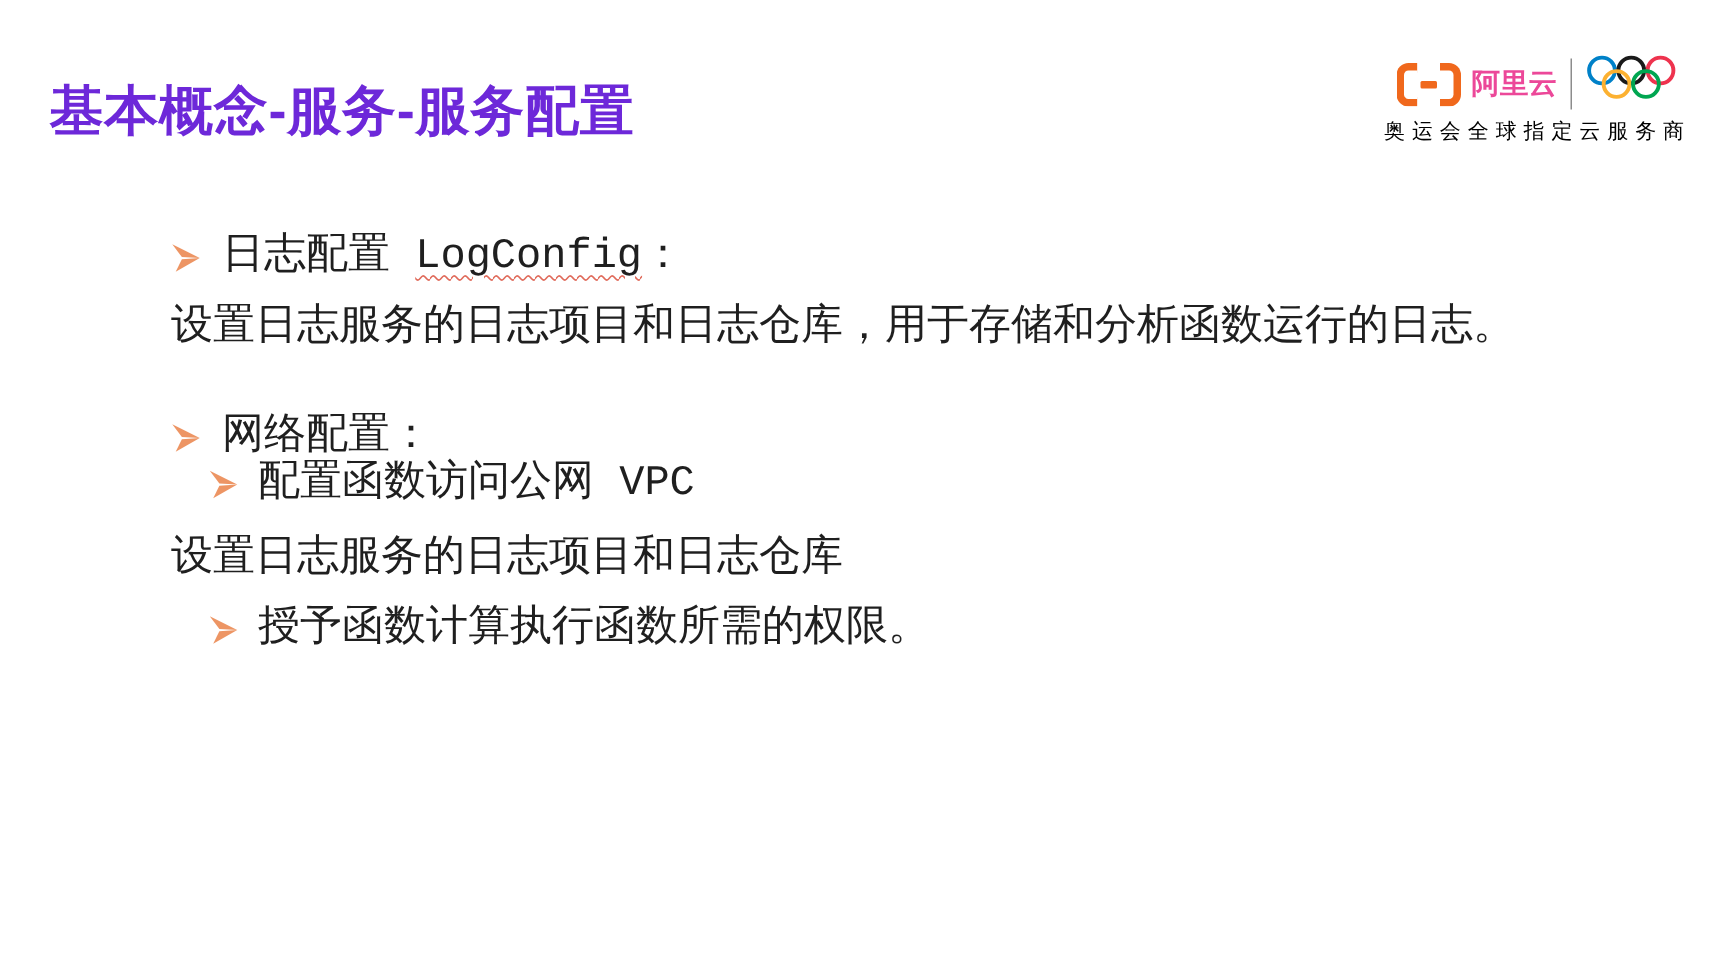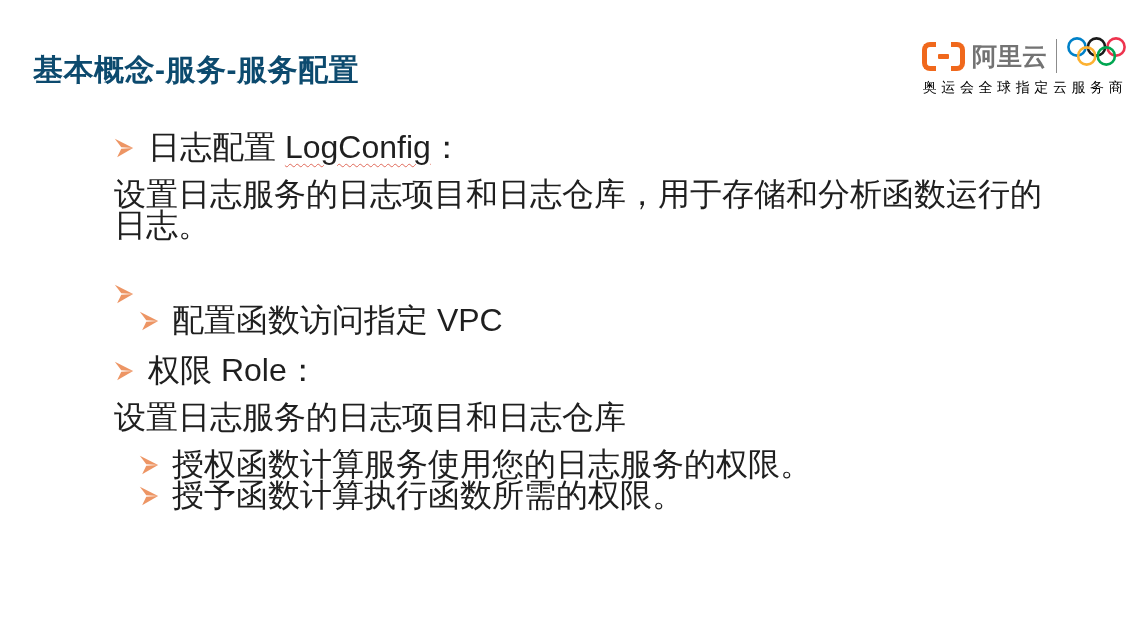--- a/index.html
+++ b/index.html
@@ -12,23 +12,23 @@
     overflow: hidden;
     font-family: "Liberation Sans", "DejaVu Sans", sans-serif;
     color: #1f1f1f;
   }
 
   
   .slide-title {
     position: absolute;
     left: 33px;
     top: 50px;
-    font-size: 30px;
+    font-size: 36px;
     font-weight: 900;
-    color: #0c4a6e;
+    color: #6d28d9;
     letter-spacing: 0.5px;
     white-space: nowrap;
   }
 
   
   .logo-block {
     position: absolute;
     top: 36px;
     right: 14px;
     width: 202px;
@@ -43,23 +43,23 @@
   }
   .logo-mark {
     display: flex;
     align-items: center;
   }
   .bracket { width: 9px; height: 19px; border: 5px solid #F0681C; box-sizing: content-box; }
   .bracket-left  { border-right: none;  border-radius: 8px 0 0 8px; }
   .bracket-right { border-left: none;   border-radius: 0 8px 8px 0; }
   .logo-dash { width: 11px; height: 5px; background: #F0681C; margin: 0 2px; border-radius: 1px; }
   .brand-name {
-    font-size: 25px;
+    font-size: 19px;
     font-weight: 700;
-    color: #737373;
+    color: #ec4899;
     margin-left: 7px;
     white-space: nowrap;
   }
   .brand-divider {
     width: 1px;
     height: 34px;
     background: #8c8c8c;
     margin: 0 9px 0 9px;
   }
   .tagline {
@@ -68,24 +68,25 @@
     font-weight: 500;
     letter-spacing: 4.6px;
     color: #000000;
     white-space: nowrap;
   }
 
   
   .content {
     position: absolute;
     left: 98px;
-    top: 132px;
+    top: 156px;
     width: 980px;
-    font-size: 32px;
+    font-size: 28px;
     line-height: 31px;
+    font-family: Liberation Mono, monospace;
   }
   .section { margin: 0; }
   .sec-2 { margin-top: 30px; }
   .sec-3 { margin-top: 42px; }
   .sec-4 { margin-top: 19px; }
 
   .h-row, .sub-row { display: flex; align-items: center; }
   .h-row  .bullet { flex: 0 0 auto; margin-left: 15px; margin-right: 13px; }
   .sub-row .bullet { flex: 0 0 auto; margin-left: 40px; margin-right: 12px; }
   .bullet svg { display: block; }
@@ -146,52 +147,35 @@
 
 
     <div class="section sec-3">
       <div class="h-row">
         <span class="bullet">
           <svg width="22" height="22" viewBox="0 0 24 24">
             <path d="M2 2 L22 12 L9 11.3 Z" fill="#ED9564"></path>
             <path d="M4.5 22 L22 12 L9 12.9 Z" fill="#ED9564"></path>
           </svg>
         </span>
+        <span class="h-text">网络配置：</span>
       </div>
       <div class="sub-row">
         <span class="bullet">
           <svg width="22" height="22" viewBox="0 0 24 24">
             <path d="M2 2 L22 12 L9 11.3 Z" fill="#ED9564"></path>
             <path d="M4.5 22 L22 12 L9 12.9 Z" fill="#ED9564"></path>
           </svg>
         </span>
-        <span>配置函数访问指定 VPC</span>
+        <span>配置函数访问公网 VPC</span>
       </div>
     </div>
 
     <div class="section sec-4">
-      <div class="h-row">
-        <span class="bullet">
-          <svg width="22" height="22" viewBox="0 0 24 24">
-            <path d="M2 2 L22 12 L9 11.3 Z" fill="#ED9564"></path>
-            <path d="M4.5 22 L22 12 L9 12.9 Z" fill="#ED9564"></path>
-          </svg>
-        </span>
-        <span class="h-text">权限 Role：</span>
-      </div>
       <p class="para">设置日志服务的日志项目和日志仓库</p>
-      <div class="sub-row">
-        <span class="bullet">
-          <svg width="22" height="22" viewBox="0 0 24 24">
-            <path d="M2 2 L22 12 L9 11.3 Z" fill="#ED9564"></path>
-            <path d="M4.5 22 L22 12 L9 12.9 Z" fill="#ED9564"></path>
-          </svg>
-        </span>
-        <span>授权函数计算服务使用您的日志服务的权限。</span>
-      </div>
       <div class="sub-row">
         <span class="bullet">
           <svg width="22" height="22" viewBox="0 0 24 24">
             <path d="M2 2 L22 12 L9 11.3 Z" fill="#ED9564"></path>
             <path d="M4.5 22 L22 12 L9 12.9 Z" fill="#ED9564"></path>
           </svg>
         </span>
         <span>授予函数计算执行函数所需的权限。</span>
       </div>
     </div>

